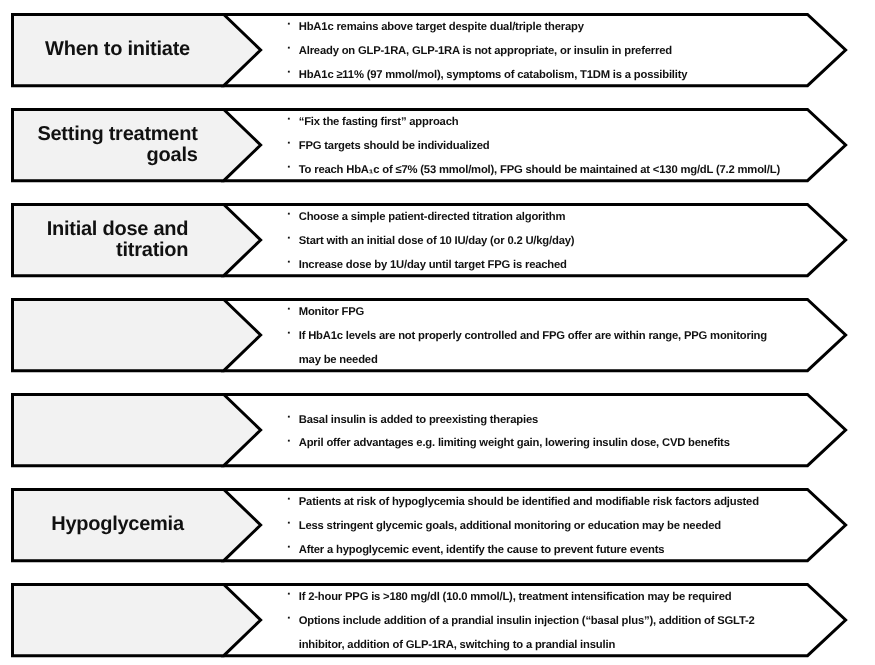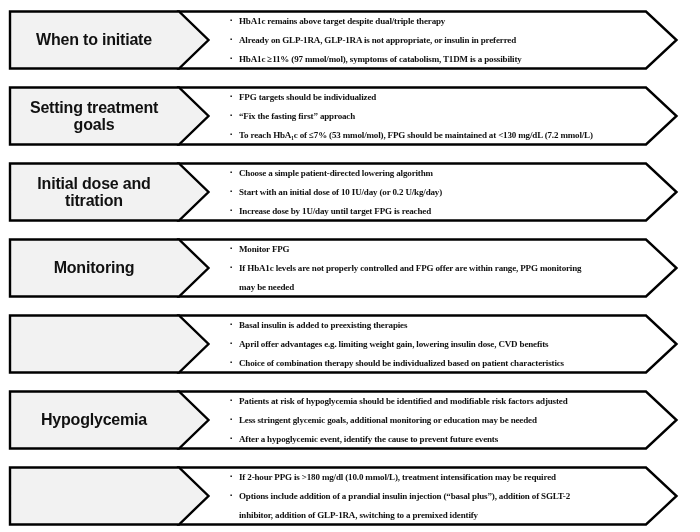--- a/index.html
+++ b/index.html
@@ -41,38 +41,37 @@
   .shape .stage  { fill: var(--stage-fill, #f2f2f2); }
   .label {
     position: absolute;
     left: 12px;
     top: 0;
     width: 164px;
     height: 100%;
     display: flex;
     align-items: center;
     justify-content: center;
-    text-align: center;
+    text-align: right;
     font-size: 16px;
     font-weight: bold;
     line-height: 17.5px;
     color: var(--text, #111111);
     white-space: pre-line;
     letter-spacing: -0.2px;
   }
   .bullets {
     position: absolute;
     left: 230px;
     top: 0;
     height: 100%;
     width: 460px;
     display: flex;
     flex-direction: column;
     justify-content: center;
-    font-family: Liberation Serif, serif;
   }
   .b-line {
     height: 19px;
     display: flex;
     align-items: center;
     color: var(--text, #111111);
   }
   .glyph {
     flex: none;
     width: 9px;
@@ -118,62 +117,61 @@
   <div class="row">
     <svg class="shape" viewBox="0 0 700 60" width="700" height="60">
       <polygon class="banner" points="178,1.5 646,1.5 676.5,30 646,58.5 178,58.5"></polygon>
       <polygon class="stage" points="10,1.5 179,1.5 208.5,30 179,58.5 10,58.5"></polygon>
     </svg>
     <div class="label">Setting treatment
 goals</div>
     <div class="bullets">
       <div class="b-line">
         <span class="glyph">▪</span>
+        <span class="txt">“Fix the fasting first” approach</span>
+      </div>
+      <div class="b-line">
+        <span class="glyph">▪</span>
         <span class="txt">FPG targets should be individualized</span>
-      </div>
-      <div class="b-line">
-        <span class="glyph">▪</span>
-        <span class="txt">“Fix the fasting first” approach</span>
       </div>
       <div class="b-line">
         <span class="glyph">▪</span>
         <span class="txt">To reach HbA₁c of ≤7% (53 mmol/mol), FPG should be maintained at &lt;130 mg/dL (7.2 mmol/L)</span>
       </div>
     </div>
   </div>
 
   <div class="row">
     <svg class="shape" viewBox="0 0 700 60" width="700" height="60">
       <polygon class="banner" points="178,1.5 646,1.5 676.5,30 646,58.5 178,58.5"></polygon>
       <polygon class="stage" points="10,1.5 179,1.5 208.5,30 179,58.5 10,58.5"></polygon>
     </svg>
     <div class="label">Initial dose and
 titration</div>
     <div class="bullets">
       <div class="b-line">
         <span class="glyph">▪</span>
-        <span class="txt">Choose a simple patient-directed lowering algorithm</span>
+        <span class="txt">Choose a simple patient-directed titration algorithm</span>
       </div>
       <div class="b-line">
         <span class="glyph">▪</span>
         <span class="txt">Start with an initial dose of 10 IU/day (or 0.2 U/kg/day)</span>
       </div>
       <div class="b-line">
         <span class="glyph">▪</span>
         <span class="txt">Increase dose by 1U/day until target FPG is reached</span>
       </div>
     </div>
   </div>
 
   <div class="row">
     <svg class="shape" viewBox="0 0 700 60" width="700" height="60">
       <polygon class="banner" points="178,1.5 646,1.5 676.5,30 646,58.5 178,58.5"></polygon>
       <polygon class="stage" points="10,1.5 179,1.5 208.5,30 179,58.5 10,58.5"></polygon>
     </svg>
-    <div class="label">Monitoring</div>
     <div class="bullets">
       <div class="b-line">
         <span class="glyph">▪</span>
         <span class="txt">Monitor FPG</span>
       </div>
       <div class="b-line">
         <span class="glyph">▪</span>
         <span class="txt">If HbA1c levels are not properly controlled and FPG offer are within range, PPG monitoring</span>
       </div>
       <div class="b-line cont">
@@ -190,24 +188,20 @@
     </svg>
     <div class="bullets">
       <div class="b-line">
         <span class="glyph">▪</span>
         <span class="txt">Basal insulin is added to preexisting therapies</span>
       </div>
       <div class="b-line">
         <span class="glyph">▪</span>
         <span class="txt">April offer advantages e.g. limiting weight gain, lowering insulin dose, CVD benefits</span>
       </div>
-      <div class="b-line">
-        <span class="glyph">▪</span>
-        <span class="txt">Choice of combination therapy should be individualized based on patient characteristics</span>
-      </div>
     </div>
   </div>
 
   <div class="row">
     <svg class="shape" viewBox="0 0 700 60" width="700" height="60">
       <polygon class="banner" points="178,1.5 646,1.5 676.5,30 646,58.5 178,58.5"></polygon>
       <polygon class="stage" points="10,1.5 179,1.5 208.5,30 179,58.5 10,58.5"></polygon>
     </svg>
     <div class="label">Hypoglycemia</div>
     <div class="bullets">
@@ -235,18 +229,18 @@
       <div class="b-line">
         <span class="glyph">▪</span>
         <span class="txt">If 2-hour PPG is &gt;180 mg/dl (10.0 mmol/L), treatment intensification may be required</span>
       </div>
       <div class="b-line">
         <span class="glyph">▪</span>
         <span class="txt">Options include addition of a prandial insulin injection (“basal plus”), addition of SGLT-2</span>
       </div>
       <div class="b-line cont">
         <span class="glyph">▪</span>
-        <span class="txt">inhibitor, addition of GLP-1RA, switching to a premixed identify</span>
+        <span class="txt">inhibitor, addition of GLP-1RA, switching to a prandial insulin</span>
       </div>
     </div>
   </div>
 
 </div>
 
 </body></html>

